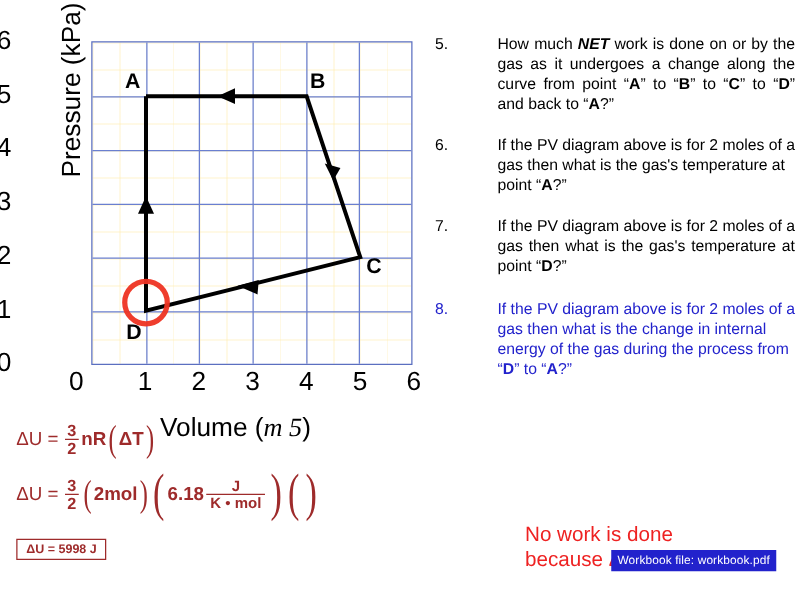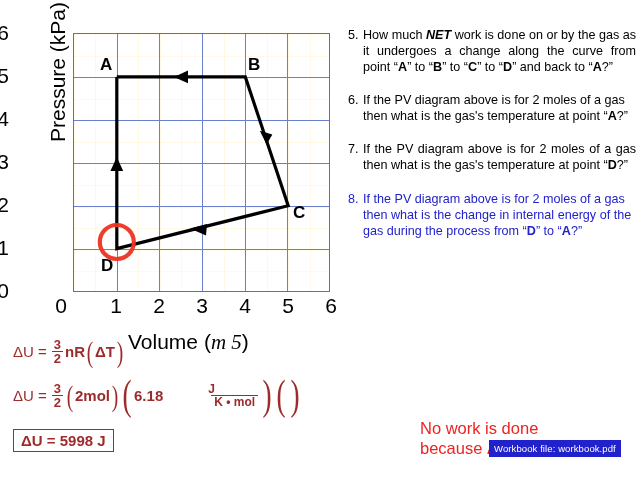--- a/index.html
+++ b/index.html
@@ -49,43 +49,43 @@
 
   .ptlabel{
     position:absolute;font-size:17px;font-weight:bold;color:#000;
     font-family:"Liberation Sans",sans-serif;line-height:1;
   }
 
   
   #questions{position:absolute;left:348px;top:28px;width:288px;}
   .q{display:flex;margin-bottom:13px;font-size:12.6px;line-height:1.27;color:#000;}
   .q .num{width:15px;flex:0 0 15px;text-align:left;}
-  .q .body{flex:1;text-align:justify;}
+  .q .body{flex:1;text-align:justify;margin-left:35px;}
   .q.blue, .q.blue .num{color:#2222cc;}
   .q .it{font-style:italic;font-weight:bold;}
   .q b{font-weight:bold;}
 
   
   #equations{position:absolute;left:13px;top:338px;width:360px;color:#9e2b2b;}
   .eq{display:flex;align-items:center;font-size:15px;color:#9e2b2b;
       font-family:"Liberation Sans",sans-serif;font-weight:bold;margin-bottom:6px;}
   .eq .lhs{margin-right:3px;font-weight:normal;}
   .frac{display:inline-flex;flex-direction:column;align-items:center;
         line-height:1;margin:0 2px;font-size:13px;vertical-align:middle;}
   .frac .num{padding:0 2px;}
   .frac .den{padding:0 2px;border-top:1.4px solid #9e2b2b;}
   .paren{font-size:30px;font-weight:300;line-height:0.8;
          font-family:"Liberation Serif",serif;display:inline-block;
          transform:scaleX(.65);}
   .paren.tall{font-size:42px;}
   .unitfrac{display:inline-flex;flex-direction:column;align-items:center;
             line-height:1.05;font-size:12px;margin:0 2px;}
-  .unitfrac .den{border-top:1.4px solid #9e2b2b;padding:0 3px;margin-left:46px;}
+  .unitfrac .den{border-top:1.4px solid #9e2b2b;padding:0 3px;}
   #eq-result{display:inline-block;border:1.3px solid #9e2b2b;
-    padding:2px 7px;font-size:15px;font-weight:bold;color:#9e2b2b;}
+    padding:2px 7px;font-size:10px;font-weight:bold;color:#9e2b2b;}
 
   
   #red-note{position:absolute;left:420px;top:418px;width:200px;
     color:#ee2222;font-size:16.5px;line-height:1.22;}
 
   
   #workbook-badge{
     position:absolute;left:489px;top:440px;
     background:#2222cc;color:#fff;font-size:9.5px;
     padding:2.5px 5px 3px 5px;white-space:nowrap;letter-spacing:.1px;

